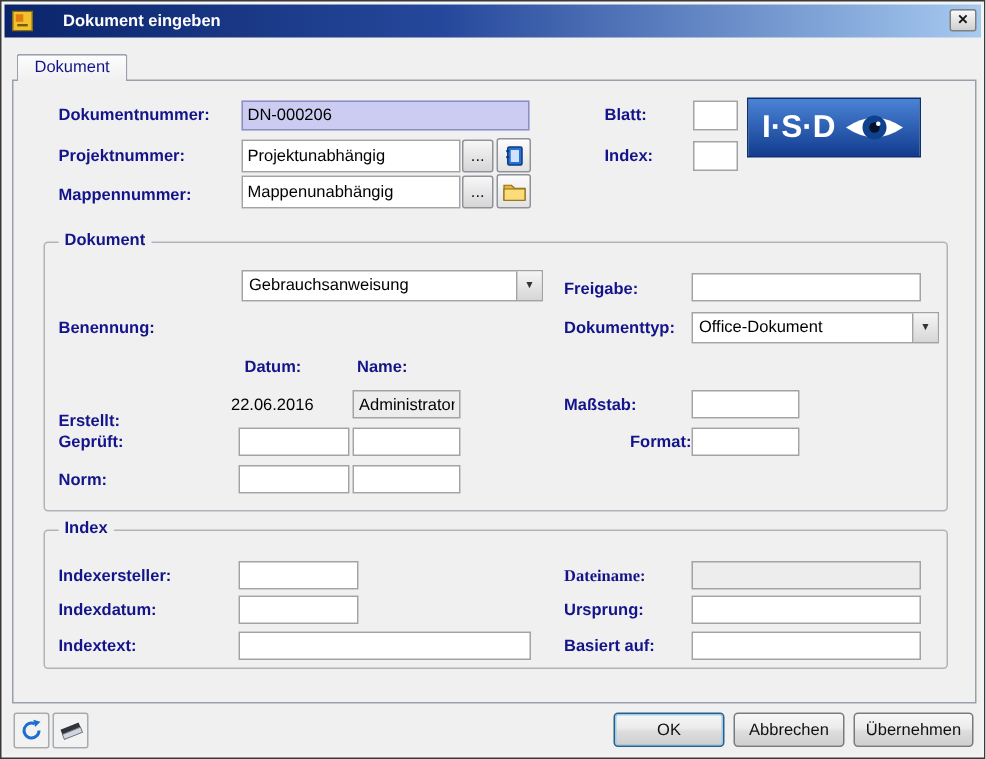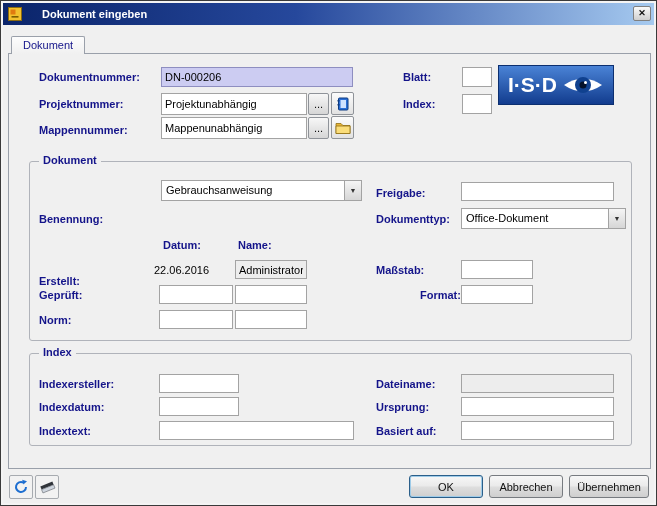--- a/index.html
+++ b/index.html
@@ -162,21 +162,21 @@
   <input class="field" style="left: 158px; top: 309px; width: 74px; height: 19px;" value="">
   <input class="field" style="left: 234px; top: 309px; width: 72px; height: 19px;" value="">
 
   <div class="groupbox" style="left:28px; top:352px; width:603px; height:93px;">
     <span class="group-title">Index</span>
   </div>
 
   <span class="label" style="left:38px; top:377px;">Indexersteller:</span>
   <input class="field" style="left: 158px; top: 373px; width: 80px; height: 19px;" value="">
 
-  <span class="label" style="left:375px; top:377px;">Dateiname:</span>
+  <span class="label" style="left:375px; top:377px;font-family:Liberation Serif, serif;">Dateiname:</span>
   <input class="field ro" style="left: 460px; top: 373px; width: 153px; height: 19px;" readonly="" value="">
 
   <span class="label" style="left:38px; top:400px;">Indexdatum:</span>
   <input class="field" style="left: 158px; top: 396px; width: 80px; height: 19px;" value="">
 
   <span class="label" style="left:375px; top:400px;">Ursprung:</span>
   <input class="field" style="left: 460px; top: 396px; width: 153px; height: 19px;" value="">
 
   <span class="label" style="left:38px; top:424px;">Indextext:</span>
   <input class="field" style="left: 158px; top: 420px; width: 195px; height: 19px;" value="">

